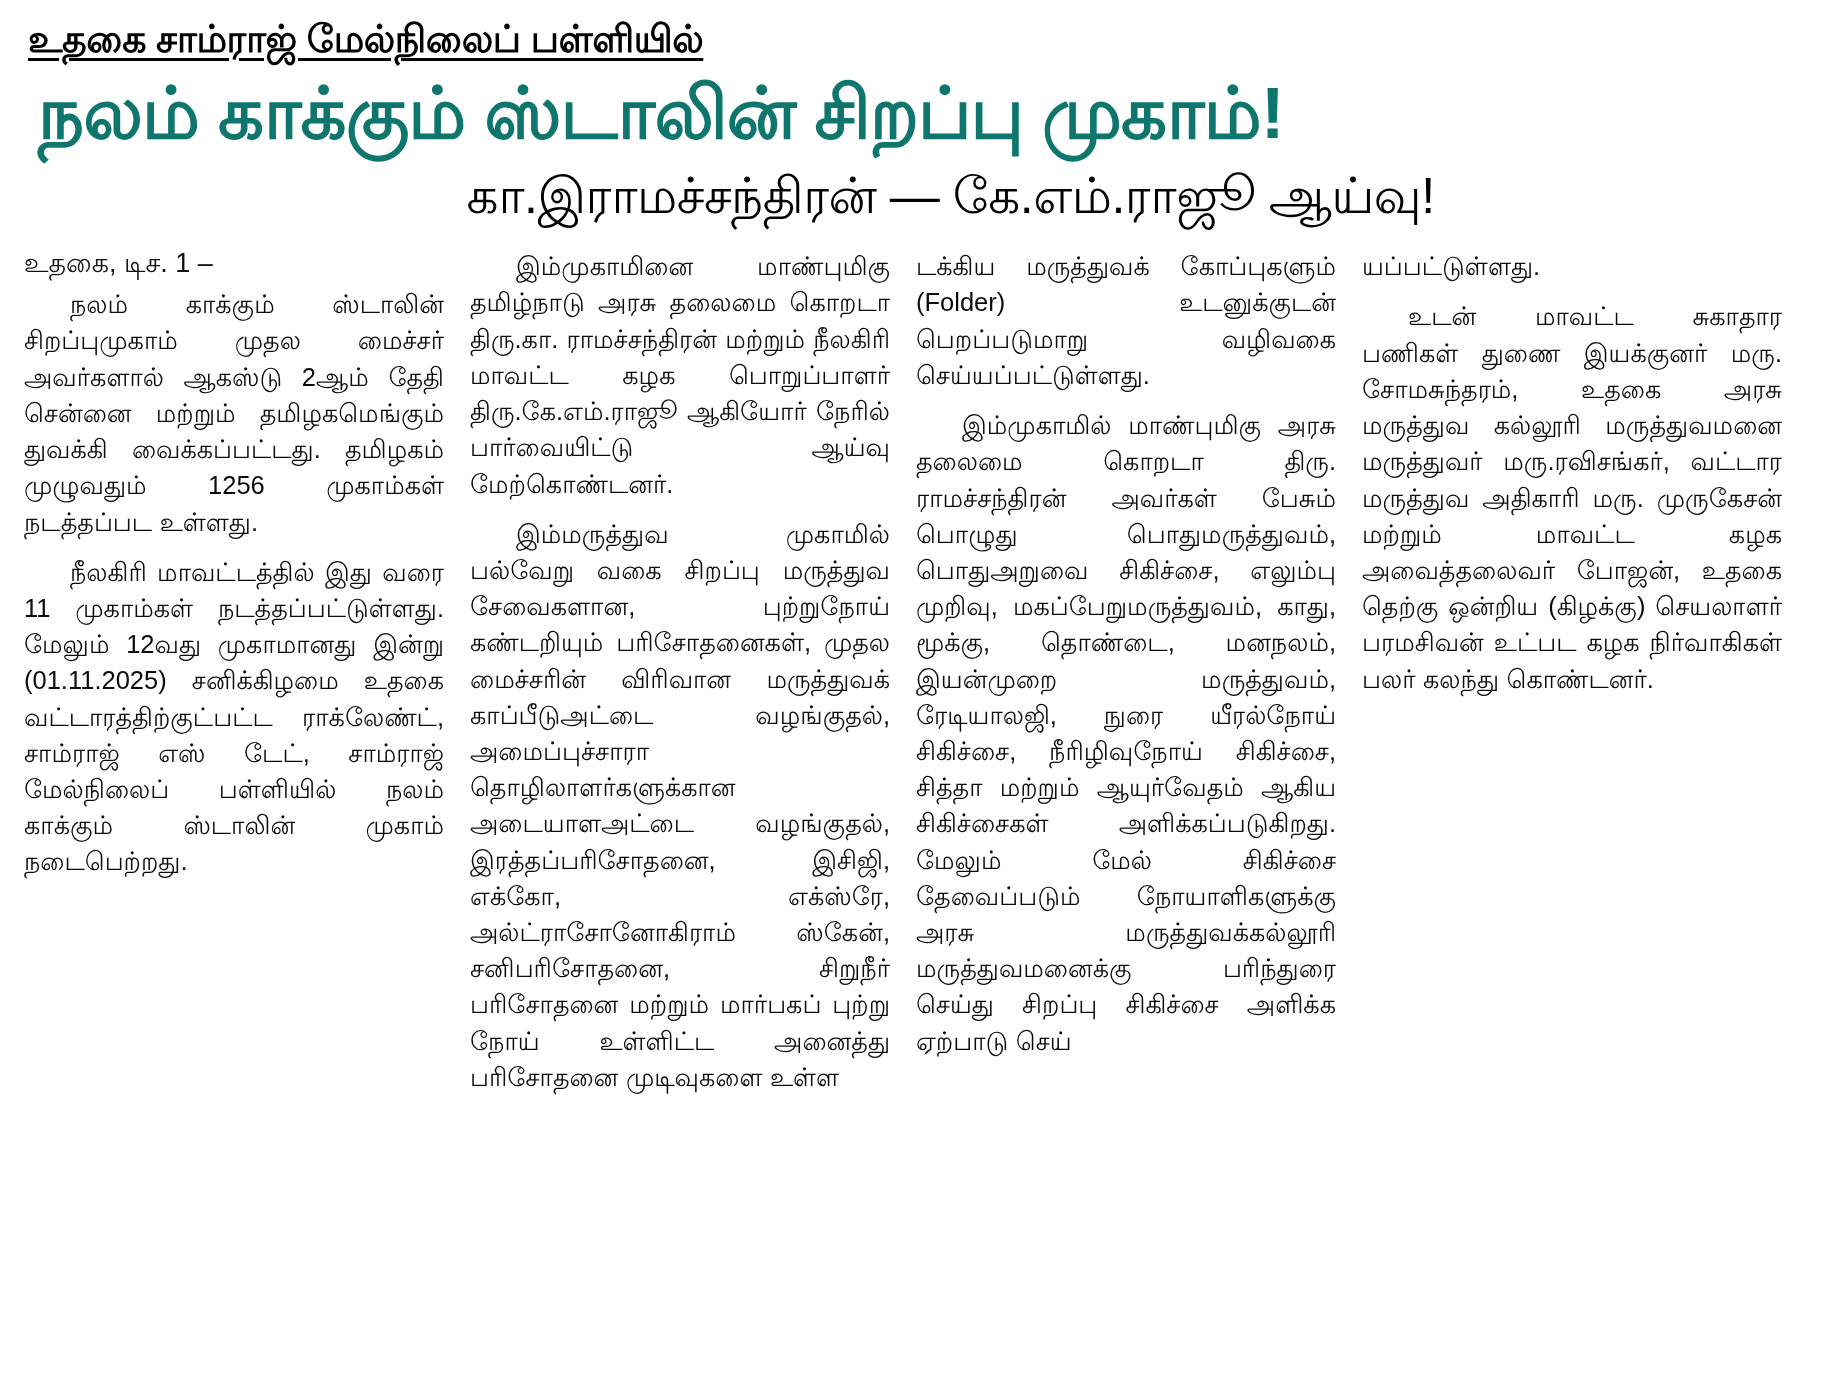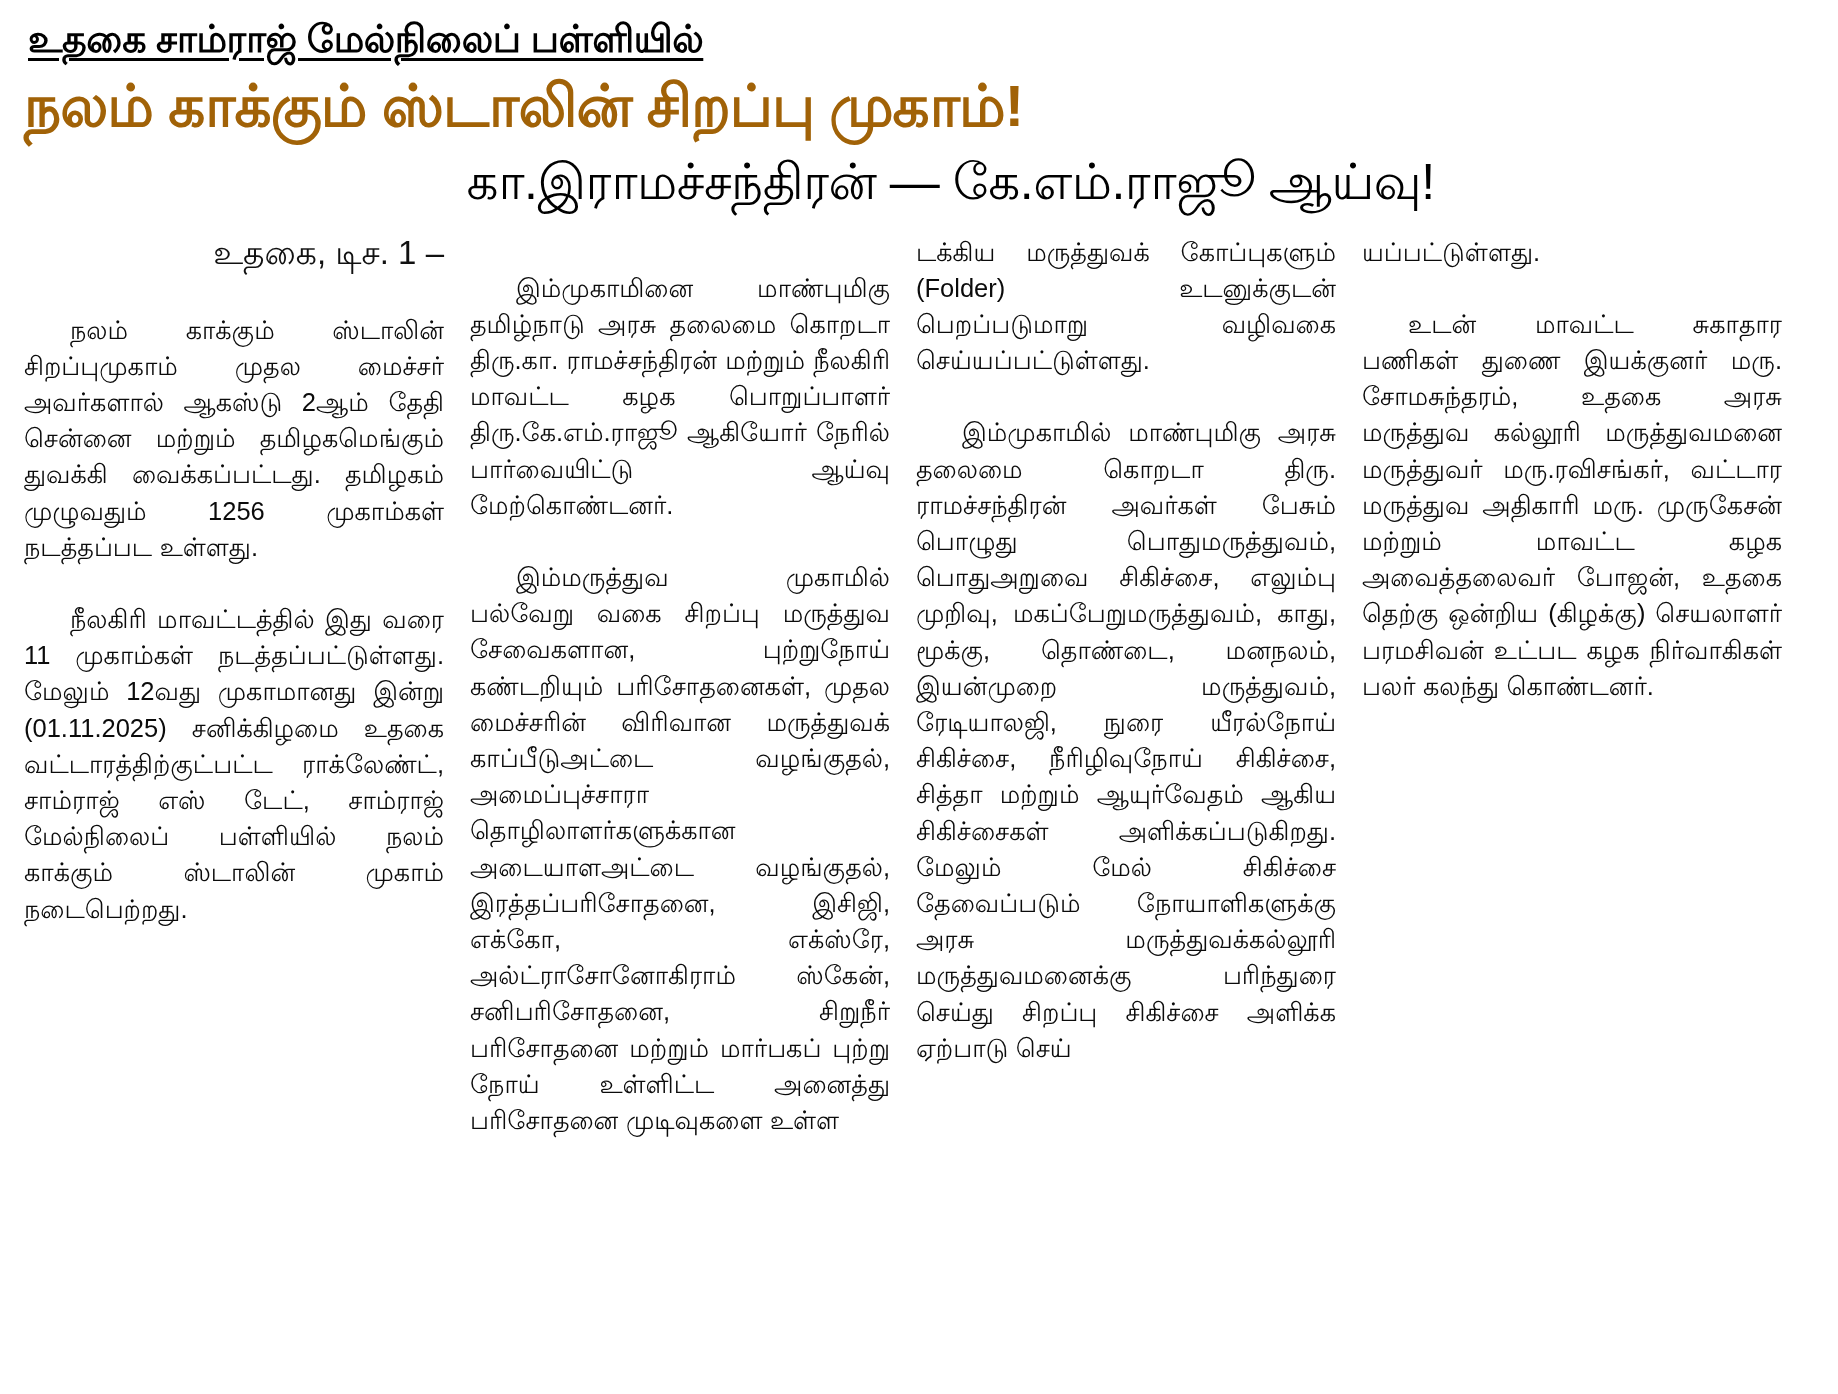--- a/index.html
+++ b/index.html
@@ -26,26 +26,26 @@
     font-weight: bold;
     letter-spacing: -0.5px;
     text-decoration: underline;
     text-underline-offset: 6px;
     text-decoration-thickness: 3px;
     line-height: 1.15;
     margin: 8px 0 0 4px;
     color: #000;
   }
   .headline {
-    font-size: 58px;
+    font-size: 72px;
     font-weight: bold;
     line-height: 1.05;
     letter-spacing: -1px;
-    margin: 14px 0 0 0;
-    color: #a16207;
+    margin: 14px 0 0 14px;
+    color: #0f766e;
     white-space: nowrap;
   }
   .subhead {
     font-size: 50px;
     font-weight: normal;
     line-height: 1.1;
     letter-spacing: -0.5px;
     margin: 18px 0 0 0;
     text-align: center;
     padding-left: 120px;
@@ -68,26 +68,25 @@
     text-align: justify;
     text-justify: inter-word;
     color: #0b0b0b;
     word-spacing: 0.5px;
   }
   .col p.first {
     text-indent: 0;
   }
   .col p.indent {
     text-indent: 46px;
-    margin-top: 36px;
   }
   .dateline {
-    text-align: right;
+    text-align: left;
     display: block;
-    font-size: 33px;
+    font-size: 27px;
     margin: 0 0 4px 0;
   }
 </style>
 </head>
 <body>
 
 <div class="page">
 
   <div class="kicker">உதகை சாம்ராஜ் மேல்நிலைப் பள்ளியில்</div>
 

